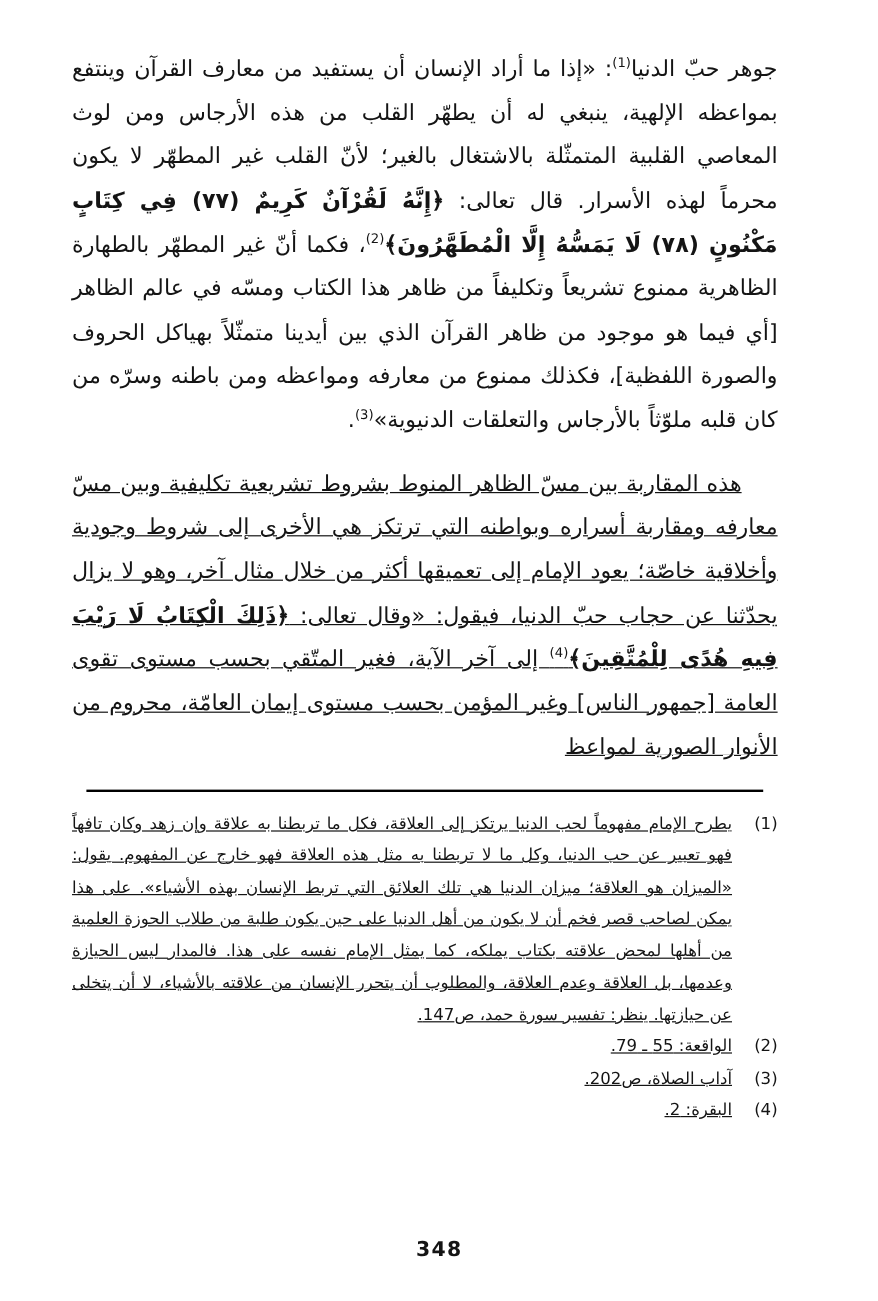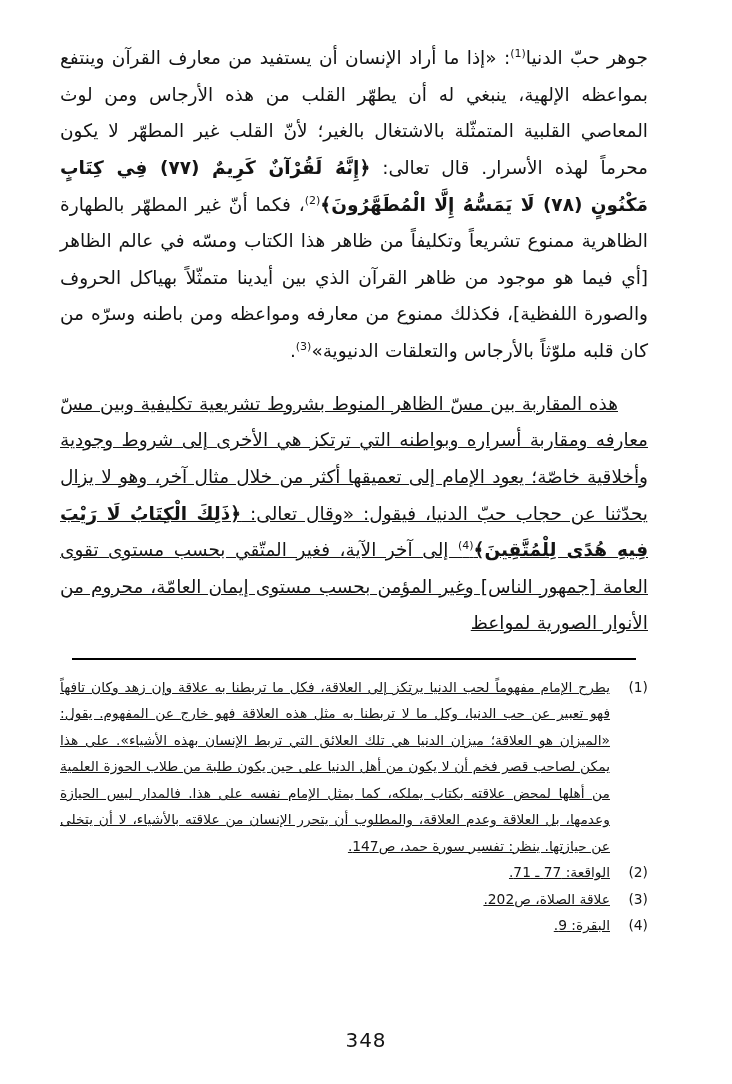--- a/index.html
+++ b/index.html
@@ -70,22 +70,22 @@
     text-decoration: underline;
   }
   .page-footer {
     position: absolute;
     bottom: 32px;
     left: 0;
     right: 0;
     text-align: center;
   }
   .page-number {
-    font-size: 20px;
-    font-weight: normal;
+    font-size: 17px;
+    font-weight: bold;
     letter-spacing: 1px;
   }
 </style>
 </head>
 <body>
 
 <div class="page">
 
   <main class="body-text">
 
@@ -99,31 +99,31 @@
 
   <section class="footnotes">
 
     <div class="footnote">
       <span class="fn-num">(1)</span>
       <span class="fn-text">يطرح الإمام مفهوماً لحب الدنيا يرتكز إلى العلاقة، فكل ما تربطنا به علاقة وإن زهد وكان تافهاً فهو تعبير عن حب الدنيا، وكل ما لا تربطنا به مثل هذه العلاقة فهو خارج عن المفهوم. يقول: «الميزان هو العلاقة؛ ميزان الدنيا هي تلك العلائق التي تربط الإنسان بهذه الأشياء». على هذا يمكن لصاحب قصر فخم أن لا يكون من أهل الدنيا على حين يكون طلبة من طلاب الحوزة العلمية من أهلها لمحض علاقته بكتاب يملكه، كما يمثل الإمام نفسه على هذا. فالمدار ليس الحيازة وعدمها، بل العلاقة وعدم العلاقة، والمطلوب أن يتحرر الإنسان من علاقته بالأشياء، لا أن يتخلى عن حيازتها. ينظر: تفسير سورة حمد، ص147‏.</span>
     </div>
 
     <div class="footnote">
       <span class="fn-num">(2)</span>
-      <span class="fn-text">الواقعة: 77 ـ 71‏.</span>
+      <span class="fn-text">الواقعة: 55 ـ 79‏.</span>
     </div>
 
     <div class="footnote">
       <span class="fn-num">(3)</span>
-      <span class="fn-text">علاقة الصلاة، ص202‏.</span>
+      <span class="fn-text">آداب الصلاة، ص202‏.</span>
     </div>
 
     <div class="footnote">
       <span class="fn-num">(4)</span>
-      <span class="fn-text">البقرة: 9‏.</span>
+      <span class="fn-text">البقرة: 2‏.</span>
     </div>
 
   </section>
 
   <footer class="page-footer">
     <span class="page-number">348</span>
   </footer>
 
 </div>
 

